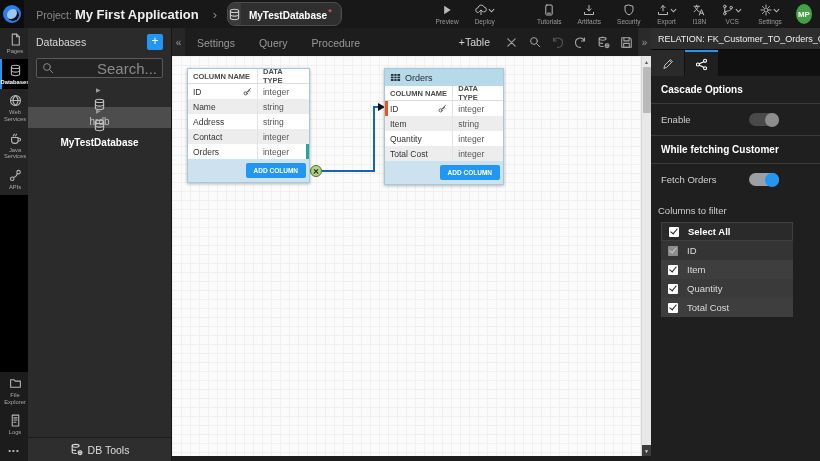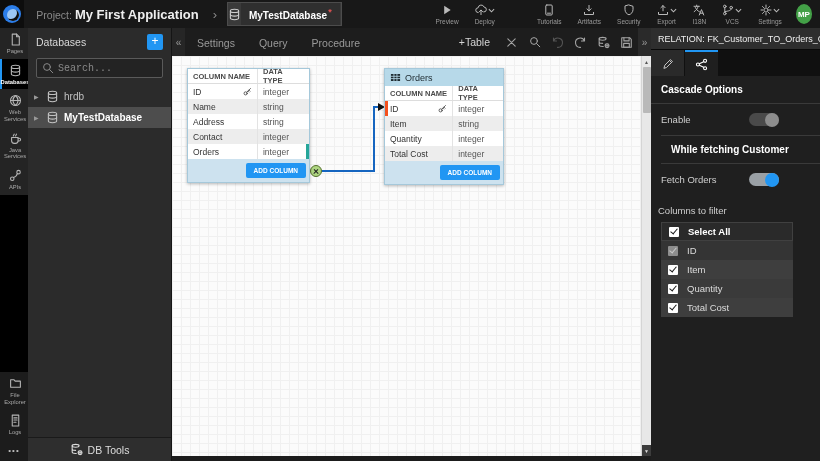--- a/index.html
+++ b/index.html
@@ -9,21 +9,21 @@
 
   
   .topbar { height:28px; background:#181818; display:flex; align-items:center; flex:0 0 28px; }
   .logo-box { width:30px; height:28px; background:#0d0d0d; display:flex; align-items:center; justify-content:center; }
   .logo { width:18px; height:18px; border-radius:50%; background:#2b7de9; position:relative; overflow:hidden; }
   .logo::after { content:""; position:absolute; left:4px; top:4px; width:12px; height:12px; border-radius:50%;
     background:#9cc7f5; box-shadow:inset -2px -2px 0 #0d0d0d; }
   .proj { margin-left:12px; font-size:10.5px; color:#8a8a8a; white-space:nowrap; }
   .proj b { color:#eee; font-weight:bold; font-size:13px; }
   .tb-chev { color:#888; font-size:13px; margin:0 10px 0 14px; }
-  .doc-tab { display:flex; align-items:center; height:24px; background:#2f2f2f; border:1px solid #4c4c4c; border-radius:0; overflow:hidden; }
+  .doc-tab { display:flex; align-items:center; height:24px; background:#2f2f2f; border:1px solid #4c4c4c; border-radius:8px; overflow:hidden; }
   .doc-tab .side { width:20px; height:100%; background:#3a3a3a; display:flex; align-items:center; justify-content:center; color:#cfcfcf; }
   .doc-tab .name { padding:0 8px; font-size:10px; color:#fff; font-weight:bold; white-space:nowrap; }
   .doc-tab .mod { color:#e05252; font-size:9px; vertical-align:super; margin-left:1px; }
   .tb-actions { display:flex; align-items:flex-start; }
   .tb-action { display:flex; flex-direction:column; align-items:center; margin:0 8px; cursor:pointer; color:#b9b9b9; }
   .tb-action .icrow { display:flex; align-items:center; gap:1px; height:14px; }
   .tb-label { font-size:6.5px; color:#9a9a9a; margin-top:1px; white-space:nowrap; }
   .grow { flex:1; }
   .avatar { width:20px; height:20px; border-radius:50%; background:#43a047; color:#fff; font-size:8px; font-weight:bold;
     display:flex; align-items:center; justify-content:center; margin:0 8px 0 6px; }
@@ -45,24 +45,24 @@
   .rail-dots { color:#bbb; font-size:8px; text-align:center; padding:6px 0; letter-spacing:1px; cursor:pointer; background:#1c1c1c; }
 
   
   .db-panel { width:144px; background:#2b2b2b; display:flex; flex-direction:column; flex:0 0 144px; border-right:1px solid #151515; }
   .dbp-head { height:27px; display:flex; align-items:center; justify-content:space-between; padding:0 8px; }
   .dbp-title { font-size:10.5px; color:#d8d8d8; }
   .dbp-add { width:16px; height:16px; background:#2196f3; color:#fff; border:none; border-radius:2px; font-size:12px;
     line-height:14px; cursor:pointer; display:flex; align-items:center; justify-content:center; padding-bottom:1px; }
   .dbp-search { margin:3px 8px 8px; height:20px; background:#232323; border:1px solid #5a5a5a; border-radius:2px;
     display:flex; align-items:center; padding:0 5px; gap:4px; color:#888; }
-  .dbp-search input { flex:1; min-width:0; background:transparent; border:none; outline:none; color:#ccc; font-size:10px;
-    font-family:Liberation Mono, monospace; }
+  .dbp-search input { flex:1; min-width:0; background:transparent; border:none; outline:none; color:#ccc; font-size:15px;
+    font-family:Liberation Sans, sans-serif;text-align:right; }
   .dbp-search input::placeholder { color:#8a8a8a; }
-  .tree-row { height:21px; display:flex; align-items:center; gap:5px; padding:0 6px; cursor:pointer; color:#c2c2c2; }
+  .tree-row { height:21px; display:flex; align-items:center; gap:5px; padding:0 6px; cursor:pointer; color:#c2c2c2;flex-direction:column; }
   .tree-row .caret { font-size:6px; color:#999; width:7px; }
   .tree-row .tlabel { font-size:10px; white-space:nowrap; }
   .tree-row.selected { background:#4d4d4d; }
   .tree-row.selected .tlabel { color:#fff; font-weight:bold; }
   .dbp-foot { margin-top:auto; height:24px; background:#2e2e2e; border-top:1px solid #1a1a1a; display:flex;
     align-items:center; justify-content:center; gap:5px; color:#ddd; font-size:10.5px; cursor:pointer; }
 
   
   .main { flex:1; display:flex; flex-direction:column; min-width:0; }
   .tabbar { height:28px; background:#1d1d1d; display:flex; align-items:stretch; flex:0 0 28px; }
@@ -128,21 +128,21 @@
 
   
   .right-panel { width:169px; background:#1f1f1f; display:flex; flex-direction:column; flex:0 0 169px; }
   .rp-head { height:22px; background:#2e2e2e; border-bottom:1px solid #090909; display:flex; align-items:center;
     padding:0 7px; font-size:9px; color:#f0f0f0; white-space:nowrap; overflow:hidden; }
   .rp-tabs { height:26px; background:#101010; display:flex; }
   .rp-tab { width:33px; display:flex; align-items:center; justify-content:center; color:#c5c5c5; cursor:pointer;
     background:#2a2a2a; border-top:2px solid transparent; margin-right:1px; }
   .rp-tab.active { background:#1f1f1f; border-top-color:#2196f3; color:#fff; }
   .rp-section-head { padding:8px 10px; font-size:10px; font-weight:bold; color:#fff; border-bottom:1px solid #3a3a3a; }
-  .rp-section-head.bordered { border-top:1px solid #3a3a3a;margin-left:10px; }
+  .rp-section-head.bordered { border-top:1px solid #3a3a3a; }
   .rp-row { display:flex; align-items:center; justify-content:flex-start; gap:26px; padding:9px 10px; }
   .rp-row .rlabel { font-size:9.5px; color:#cfcfcf; width:62px; }
   .toggle { width:30px; height:13px; border-radius:7px; position:relative; cursor:pointer; }
   .toggle.off { background:#4a4a4a; }
   .toggle.off::after { content:""; position:absolute; right:0; top:-0.5px; width:14px; height:14px; border-radius:50%; background:#8d8d8d; }
   .toggle.on { background:#9aa0a5; }
   .toggle.on::after { content:""; position:absolute; right:0; top:-0.5px; width:14px; height:14px; border-radius:50%; background:#2196f3; }
   .rp-filter-label { padding:10px 7px 6px; font-size:9.5px; color:#cfcfcf; }
   .chk-list { margin:0 27px 0 10px; }
   .chk-row { display:flex; align-items:center; gap:9px; height:19px; padding:0 7px; cursor:pointer; }

